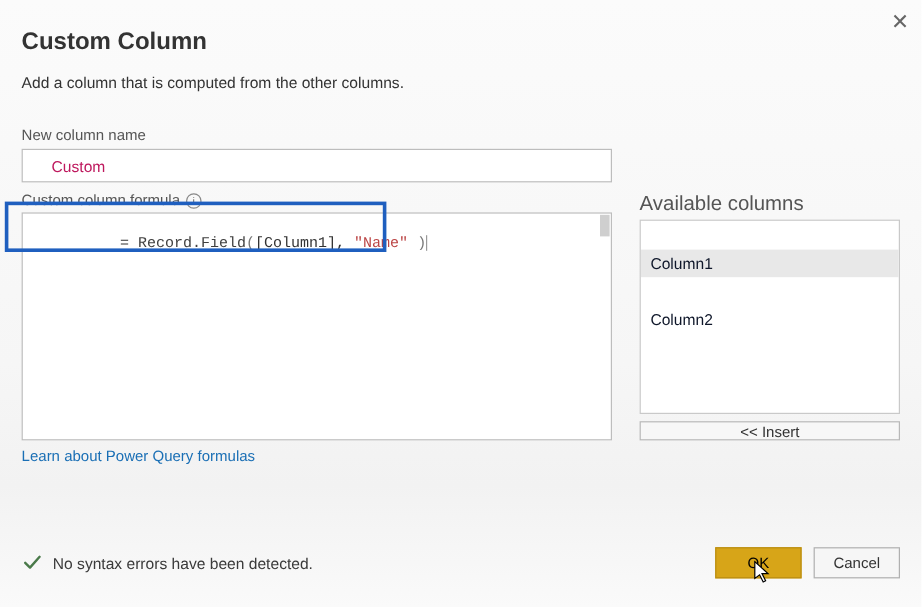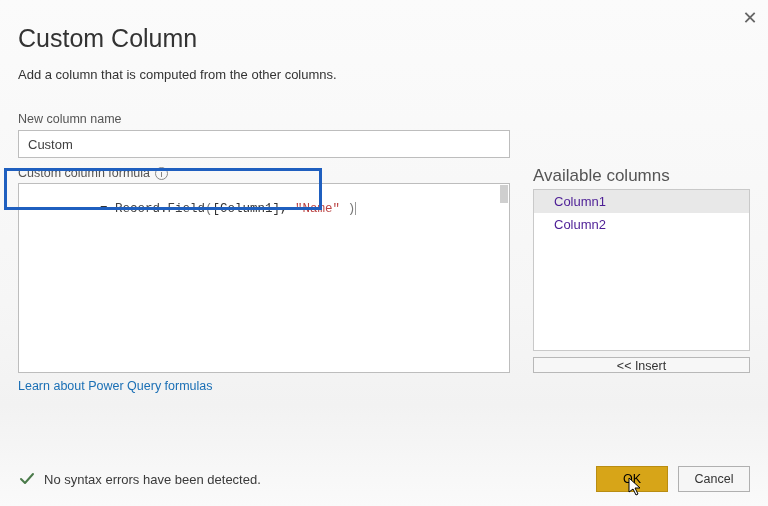--- a/index.html
+++ b/index.html
@@ -22,42 +22,42 @@
     top: 8px; right: 8px;
     width: 20px; height: 20px;
     color: #666;
     font-size: 18px;
     text-align: center;
     line-height: 20px;
     cursor: pointer;
   }
   h1.title {
     margin: 10px 0 14px 0;
-    font-weight: 400;
-    font-size: 25px;
+    font-weight: 700;
+    font-size: 20px;
     color: #333;
   }
   .subtitle {
     font-size: 13px;
     color: #333;
     margin-bottom: 30px;
   }
   .field-label {
     font-size: 12.5px;
     color: #555;
     margin-bottom: 4px;
   }
   .name-input {
     width: 492px;
     height: 28px;
     border: 1px solid #bdbdbd;
     background: #fff;
-    padding: 3px 9px;
-    font-size: 13px;
-    color: #404040;
+    padding: 3px 24px;
+    font-size: 13px;
+    color: #be185d;
     font-family: inherit;
   }
   .columns-row {
     display: flex;
     margin-top: 8px;
     gap: 21px;
   }
   .left-col { width: 494px; }
   .right-col { flex: 1; }
   .formula-label-row {
@@ -114,23 +114,24 @@
     margin-bottom: 3px;
   }
   .available-list {
     border: 1px solid #c9c9c9;
     background: #fff;
     height: 162px;
     font-size: 13px;
     overflow: hidden;
   }
   .avail-item {
-    padding: 4px 20px;
-    cursor: pointer;
-    color: #4c1d95;
+    padding: 4px 8px;
+    cursor: pointer;
+    color: #0f172a;
+    margin-top: 24px;
   }
   .avail-item.selected {
     background: #e8e8e8;
   }
   .insert-btn {
     margin-top: 6px;
     width: 100%;
     height: 16px;
     border: 1px solid #b8b8b8;
     background: #f7f7f7;
@@ -140,21 +141,21 @@
     font-family: inherit;
   }
   .learn-link {
     margin-top: 6px;
     font-size: 12.5px;
     color: #1a6fb5;
     cursor: pointer;
   }
   .footer {
     position: absolute;
-    left: 18px; right: 18px; bottom: 14px;
+    left: 18px; right: 18px; bottom: 24px;
     display: flex;
     align-items: center;
     justify-content: space-between;
   }
   .status {
     display: flex;
     align-items: center;
     gap: 8px;
     font-size: 13px;
     color: #3a3a3a;

